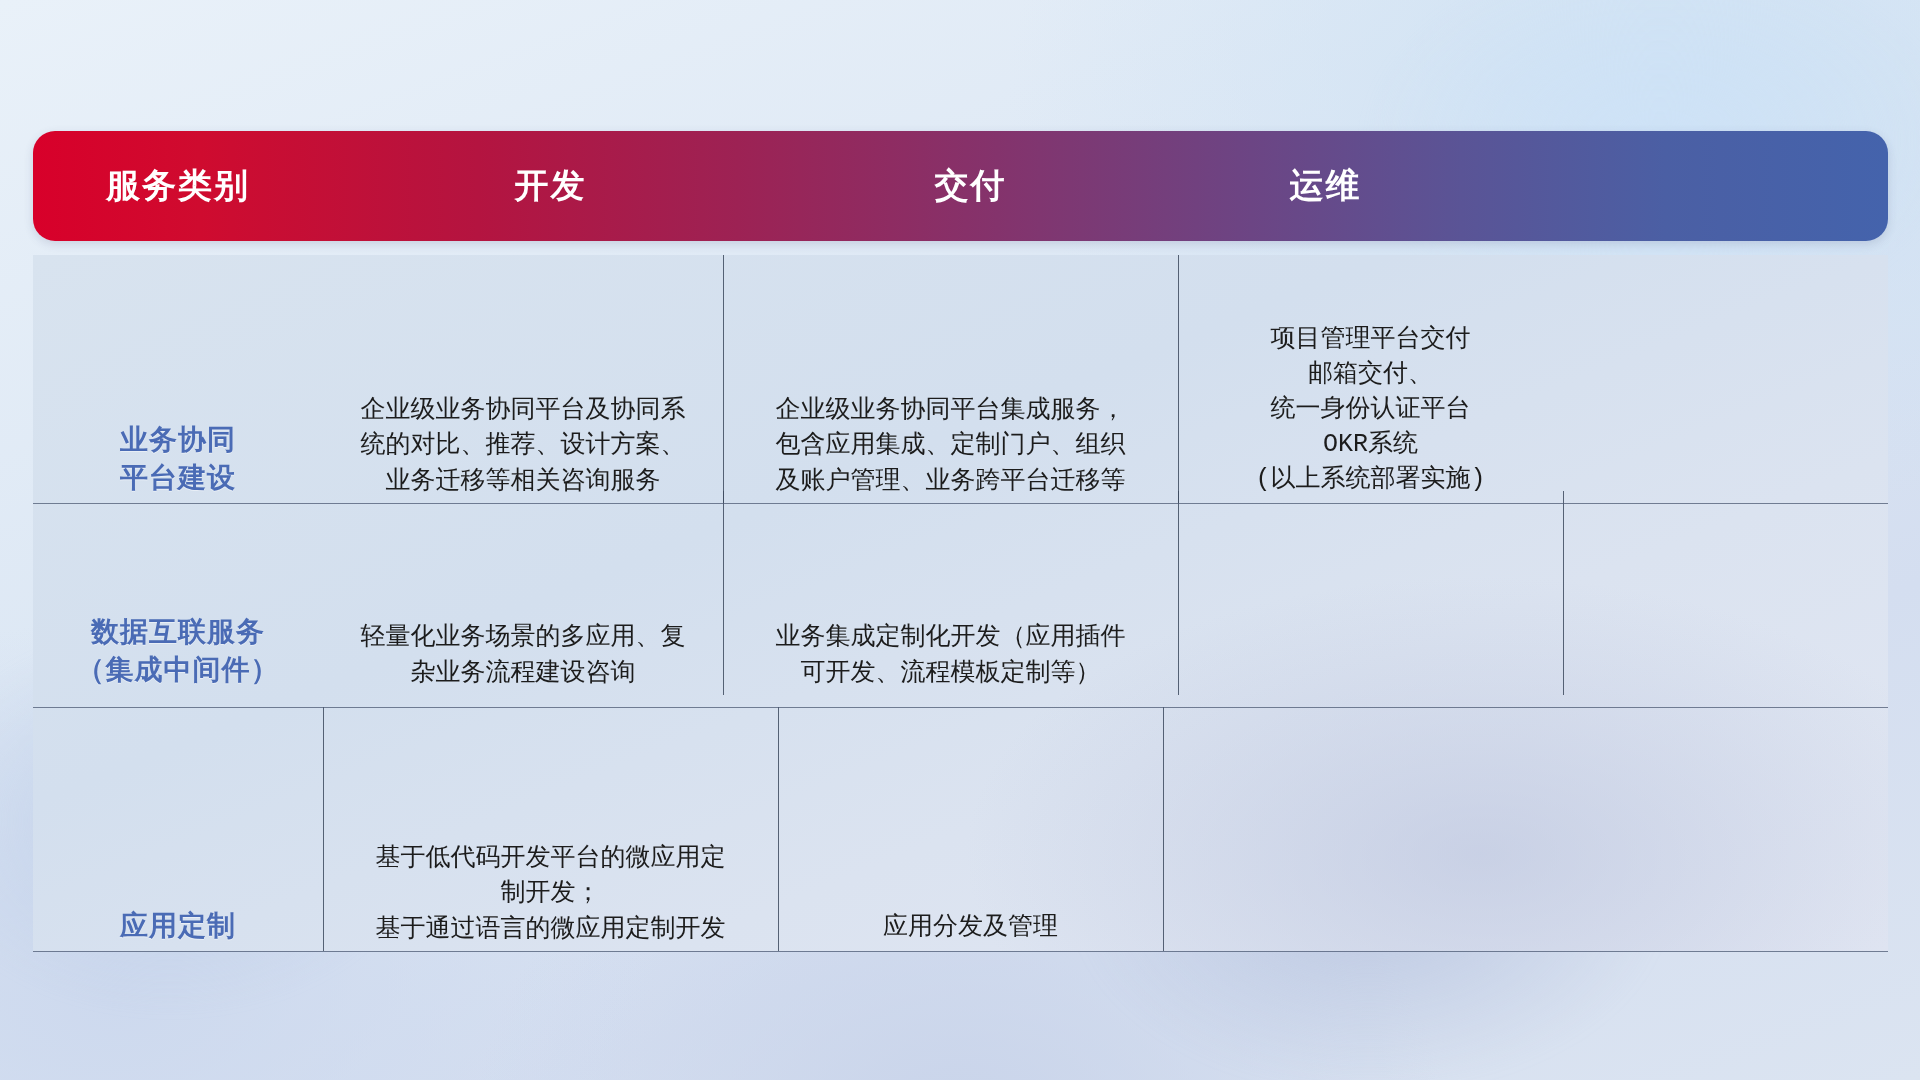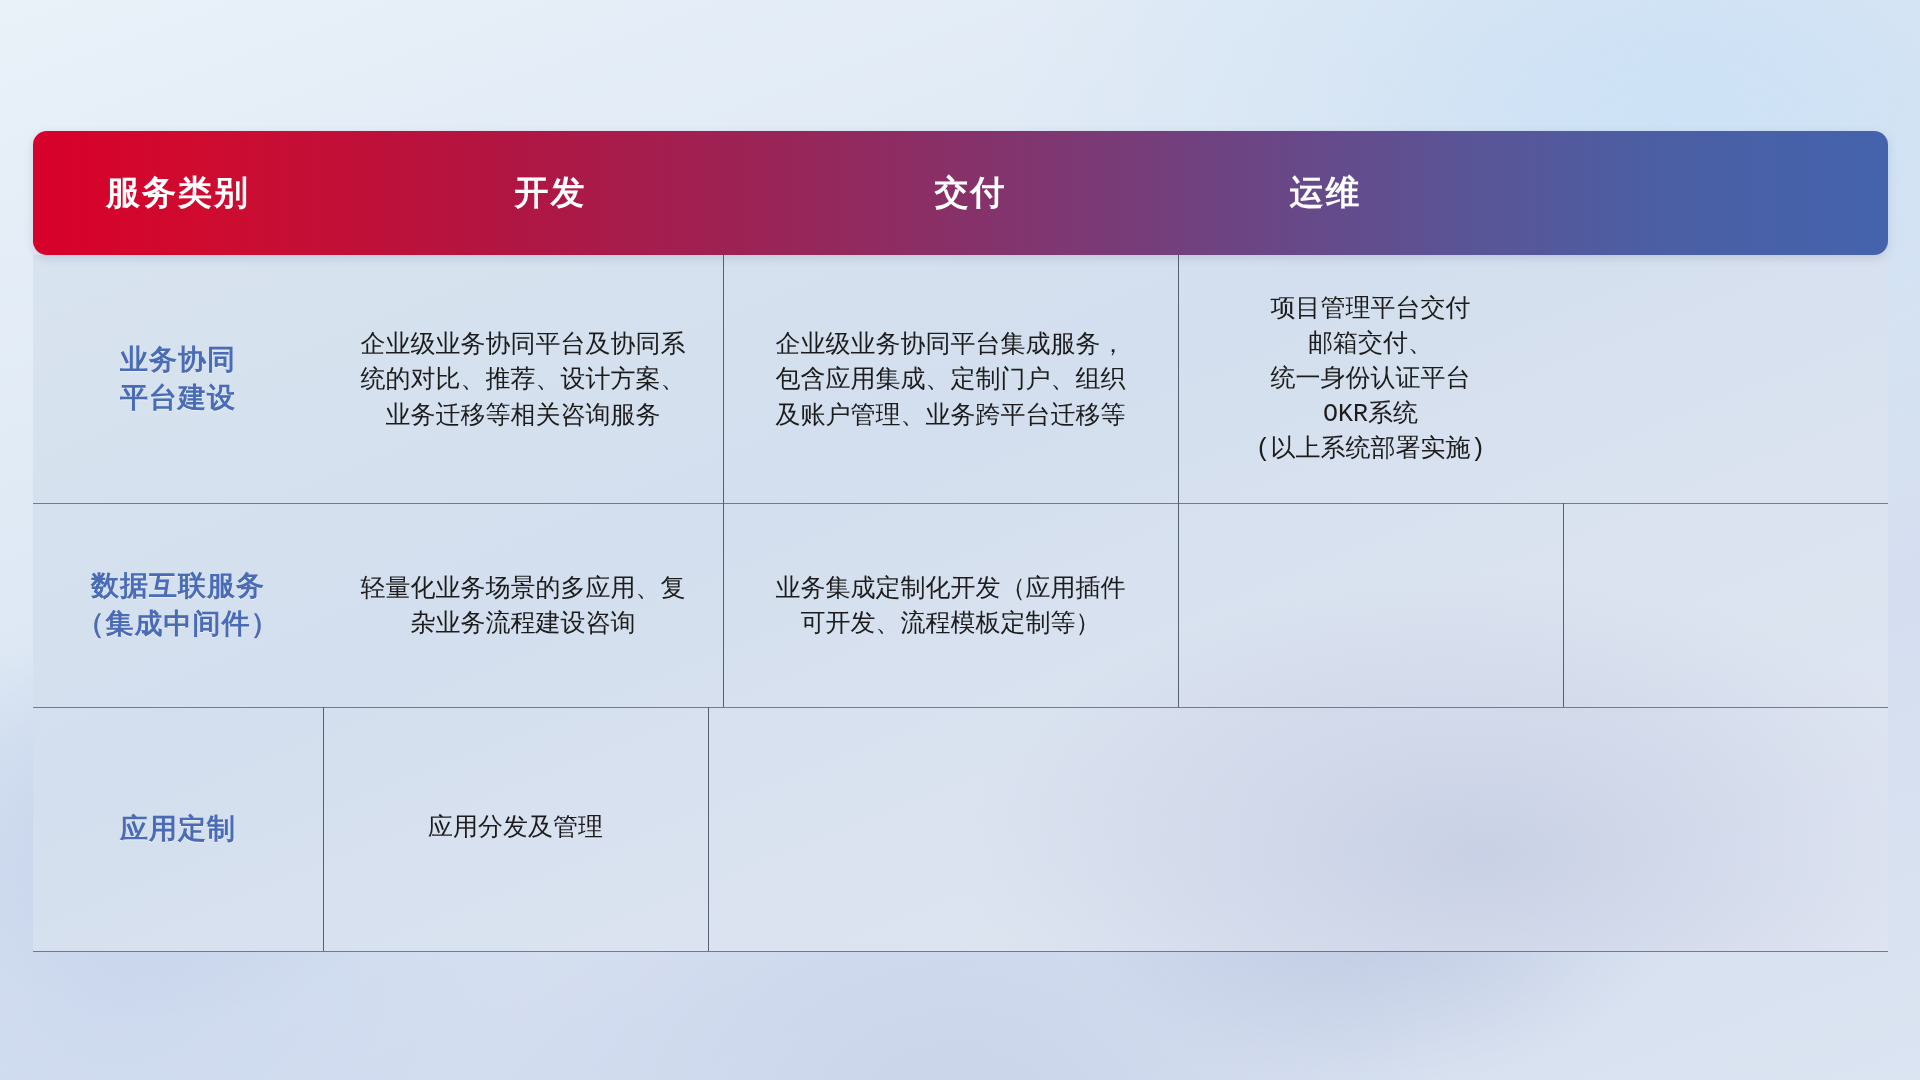--- a/index.html
+++ b/index.html
@@ -69,22 +69,22 @@
       radial-gradient(780px 420px at 78% 86%, rgba(183,192,219,.55) 0%, rgba(183,192,219,0) 66%),
       linear-gradient(158deg, #d8e3ef 0%, #d3dfee 38%, #dbe3f0 66%, #e2e7f3 100%);
   }
 
   
   #header-row {
     position: absolute;
     left: 0;
     top: 0;
     width: 1855px;
-    height: 124px;
-    border-radius: 14px;
+    height: 110px;
+    border-radius: 22px;
     background: linear-gradient(90deg,
         #d8002a 0%,
         #cf0b2f 9%,
         #b41440 24%,
         #9d2254 38%,
         #84336c 52%,
         #6d4483 65%,
         #5a5496 77%,
         #4b5fa4 88%,
         #4463ac 100%);
@@ -110,38 +110,38 @@
 
   
   .row {
     position: absolute;
     left: 0;
     width: 1855px;
     display: flex;
     align-items: stretch;
   }
   #row-0 { top: 124px;  height: 248px; }
-  #row-1 { top: 372px;  height: 204px; }
+  #row-1 { top: 360px;  height: 204px; }
   #row-2 { top: 576px;  height: 244px; }
 
   .row-sep {
     position: absolute;
     left: 0;
     width: 1855px;
     height: 1px;
     background: #4c5a73;
     opacity: .75;
   }
   #sep-0 { top: 372px; }
   #sep-1 { top: 576px; }
   #sep-2 { top: 820px; }
 
   .cell {
     display: flex;
-    align-items: center;
+    align-items: flex-end;
     justify-content: center;
     padding: 6px 14px;
     position: relative;
   }
 
   
   .cell.vline-left::before {
     content: "";
     position: absolute;
     left: 0;
@@ -234,20 +234,25 @@
     </div>
     <div class="cell col-4 vline-left">
       <div class="cell-text"></div>
     </div>
   </div>
 
   <div class="row" id="row-2">
     <div class="cell col-0">
       <div class="row-label">应用定制</div>
     </div>
+    <div class="cell col-2 vline-left">
+      <div class="cell-text">基于低代码开发平台的微应用定
+制开发；
+基于通过语言的微应用定制开发</div>
+    </div>
     <div class="cell col-3 vline-left">
       <div class="cell-text">应用分发及管理</div>
     </div>
     <div class="cell col-4 vline-left">
       <div class="cell-text"></div>
     </div>
   </div>
 
   <div class="row-sep" id="sep-0"></div>
   <div class="row-sep" id="sep-1"></div>

